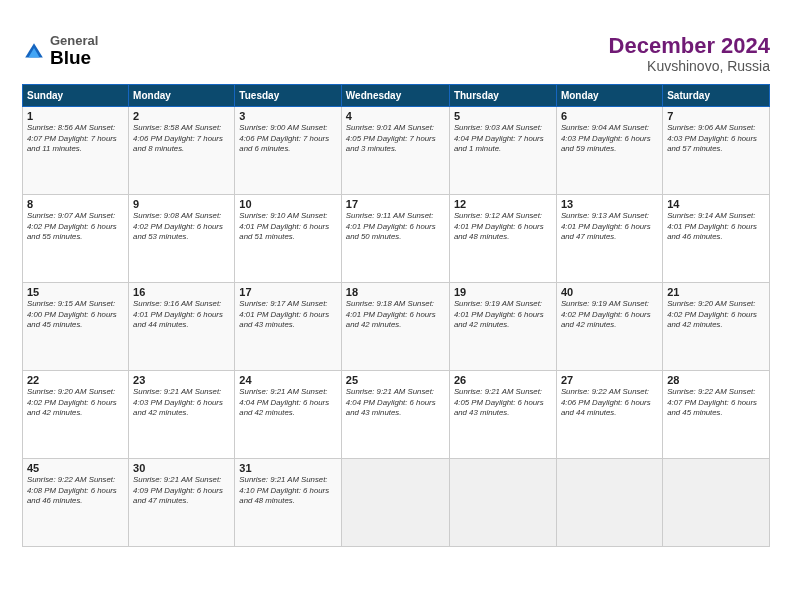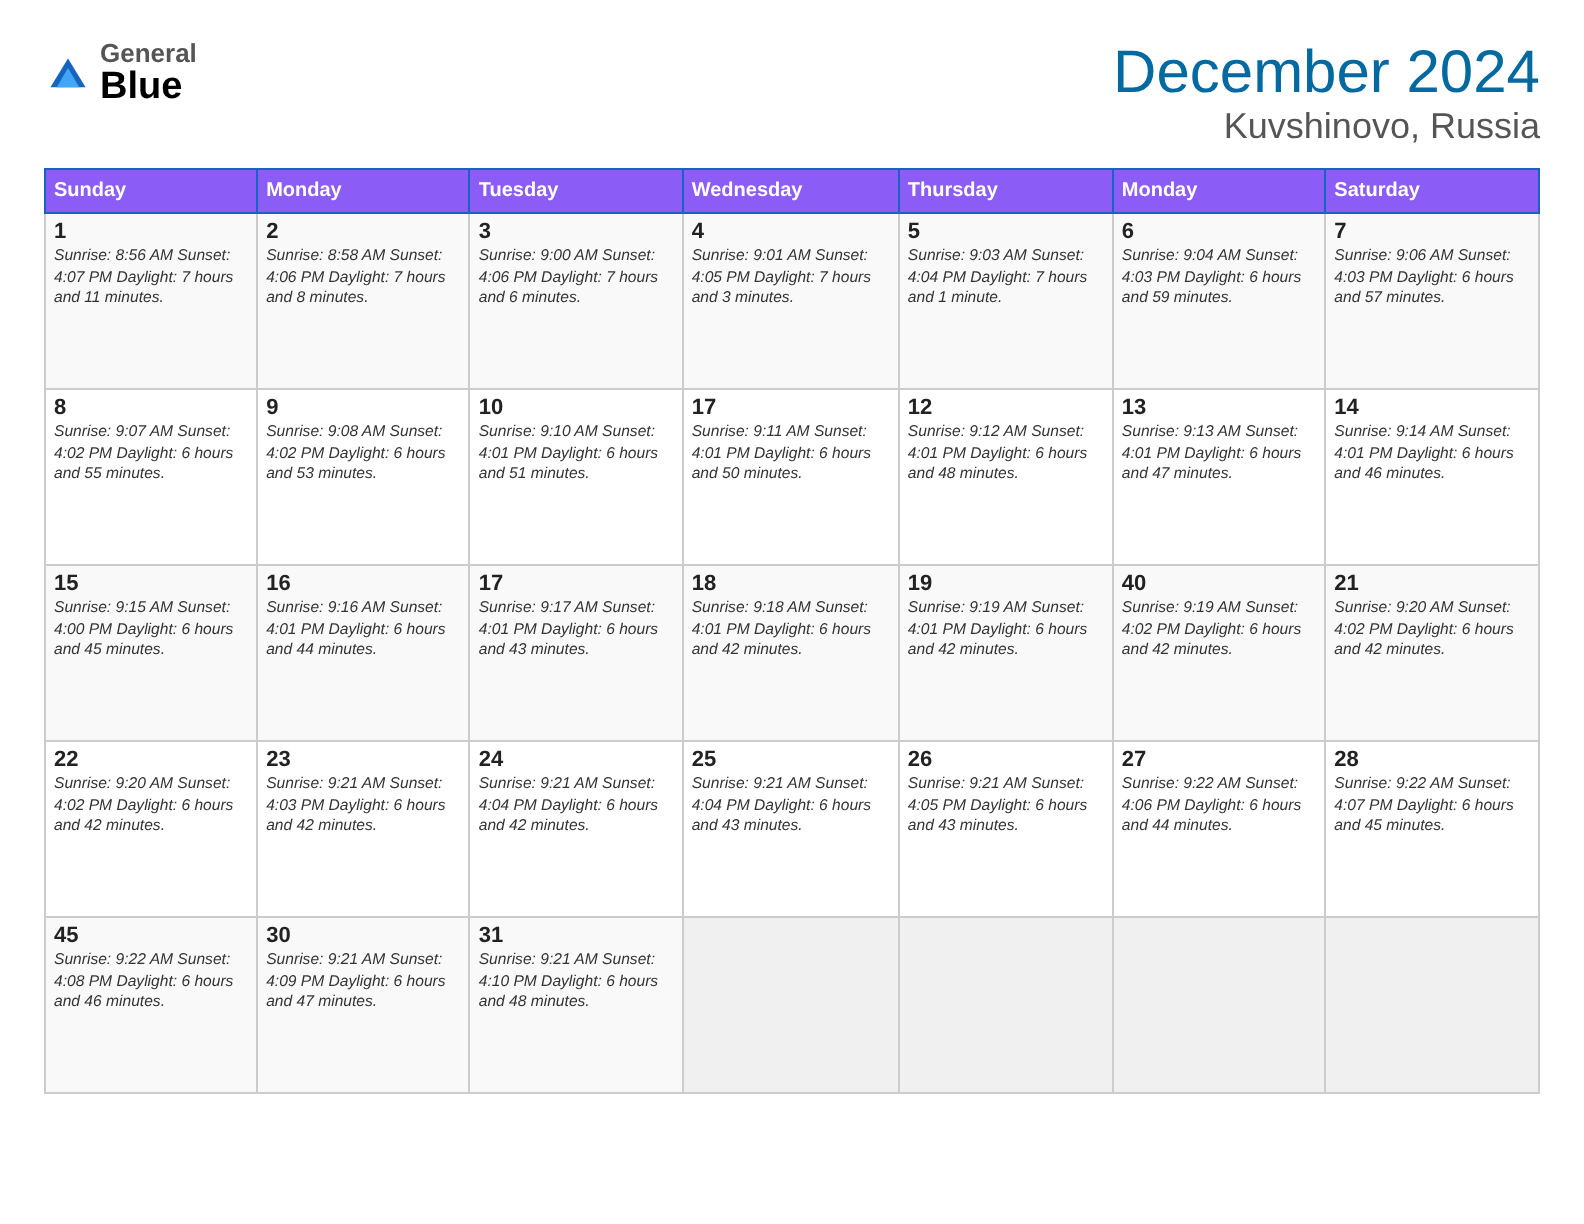--- a/index.html
+++ b/index.html
@@ -6,21 +6,21 @@
     body {
       font-family: Arial, sans-serif;
       background: #fff;
       width: 792px;
       height: 612px;
       overflow: hidden;
     }
     .page {
       width: 792px;
       height: 612px;
-      padding: 20px 22px 12px 22px;
+      padding: 34px 22px 12px 22px;
       background: #fff;
     }
     .header {
       display: flex;
       justify-content: space-between;
       align-items: flex-start;
       margin-bottom: 10px;
     }
     .logo {
       display: flex;
@@ -37,36 +37,36 @@
     .logo-general { color: #555; font-weight: bold; font-size: 13px; }
     .logo-blue { color: #000000; font-weight: bold; font-size: 19px; }
     .logo-icon {
       width: 24px;
       height: 24px;
     }
     .title-block {
       text-align: right;
     }
     .cal-title {
-      font-size: 30px;
-      font-weight: normal;
-      color: #0369a1;
+      font-size: 22px;
+      font-weight: bold;
+      color: #701a75;
       line-height: 1.1;
     }
     .cal-subtitle {
-      font-size: 18px;
+      font-size: 14px;
       color: #555;
     }
     .calendar {
       width: 100%;
       border-collapse: collapse;
       font-size: 8.5px;
     }
     .calendar thead th {
-      background: #8b5cf6;
+      background: #0c4a6e;
       color: #fff;
       font-size: 10px;
       font-weight: bold;
       padding: 5px 4px;
       text-align: left;
       border: 1px solid #1565c0;
     }
     .calendar tbody td {
       vertical-align: top;
       border: 1px solid #ccc;

